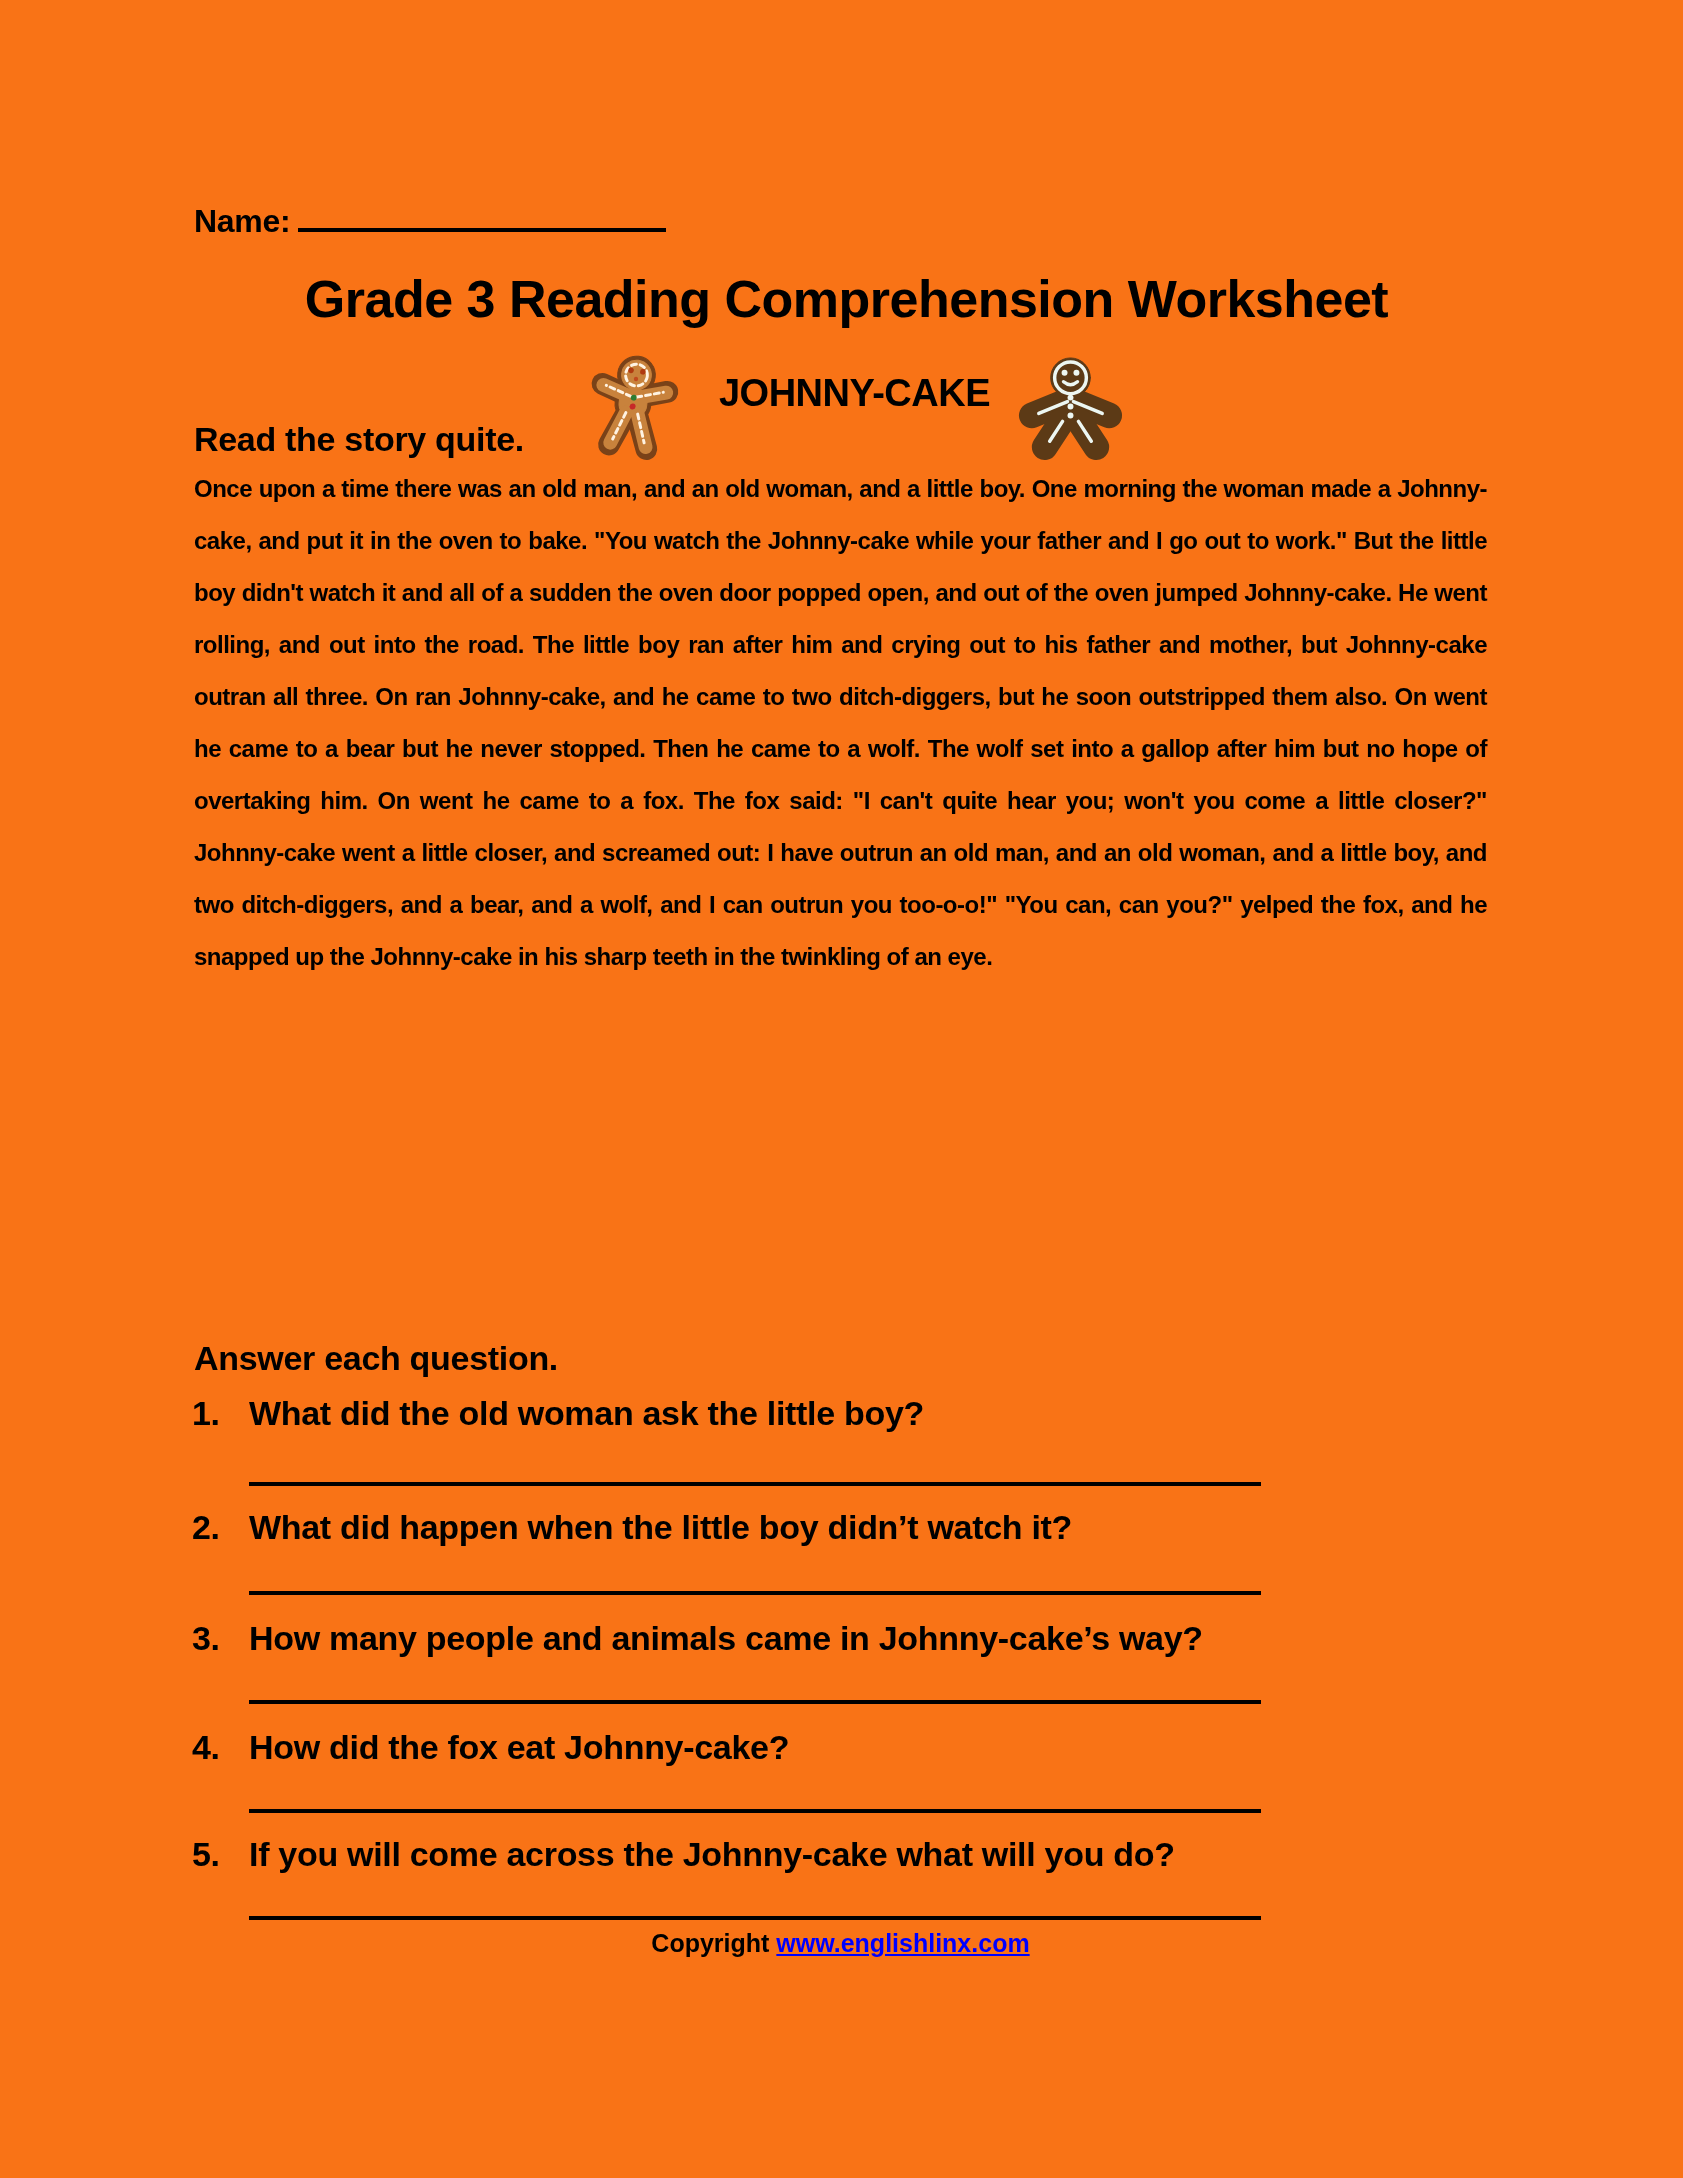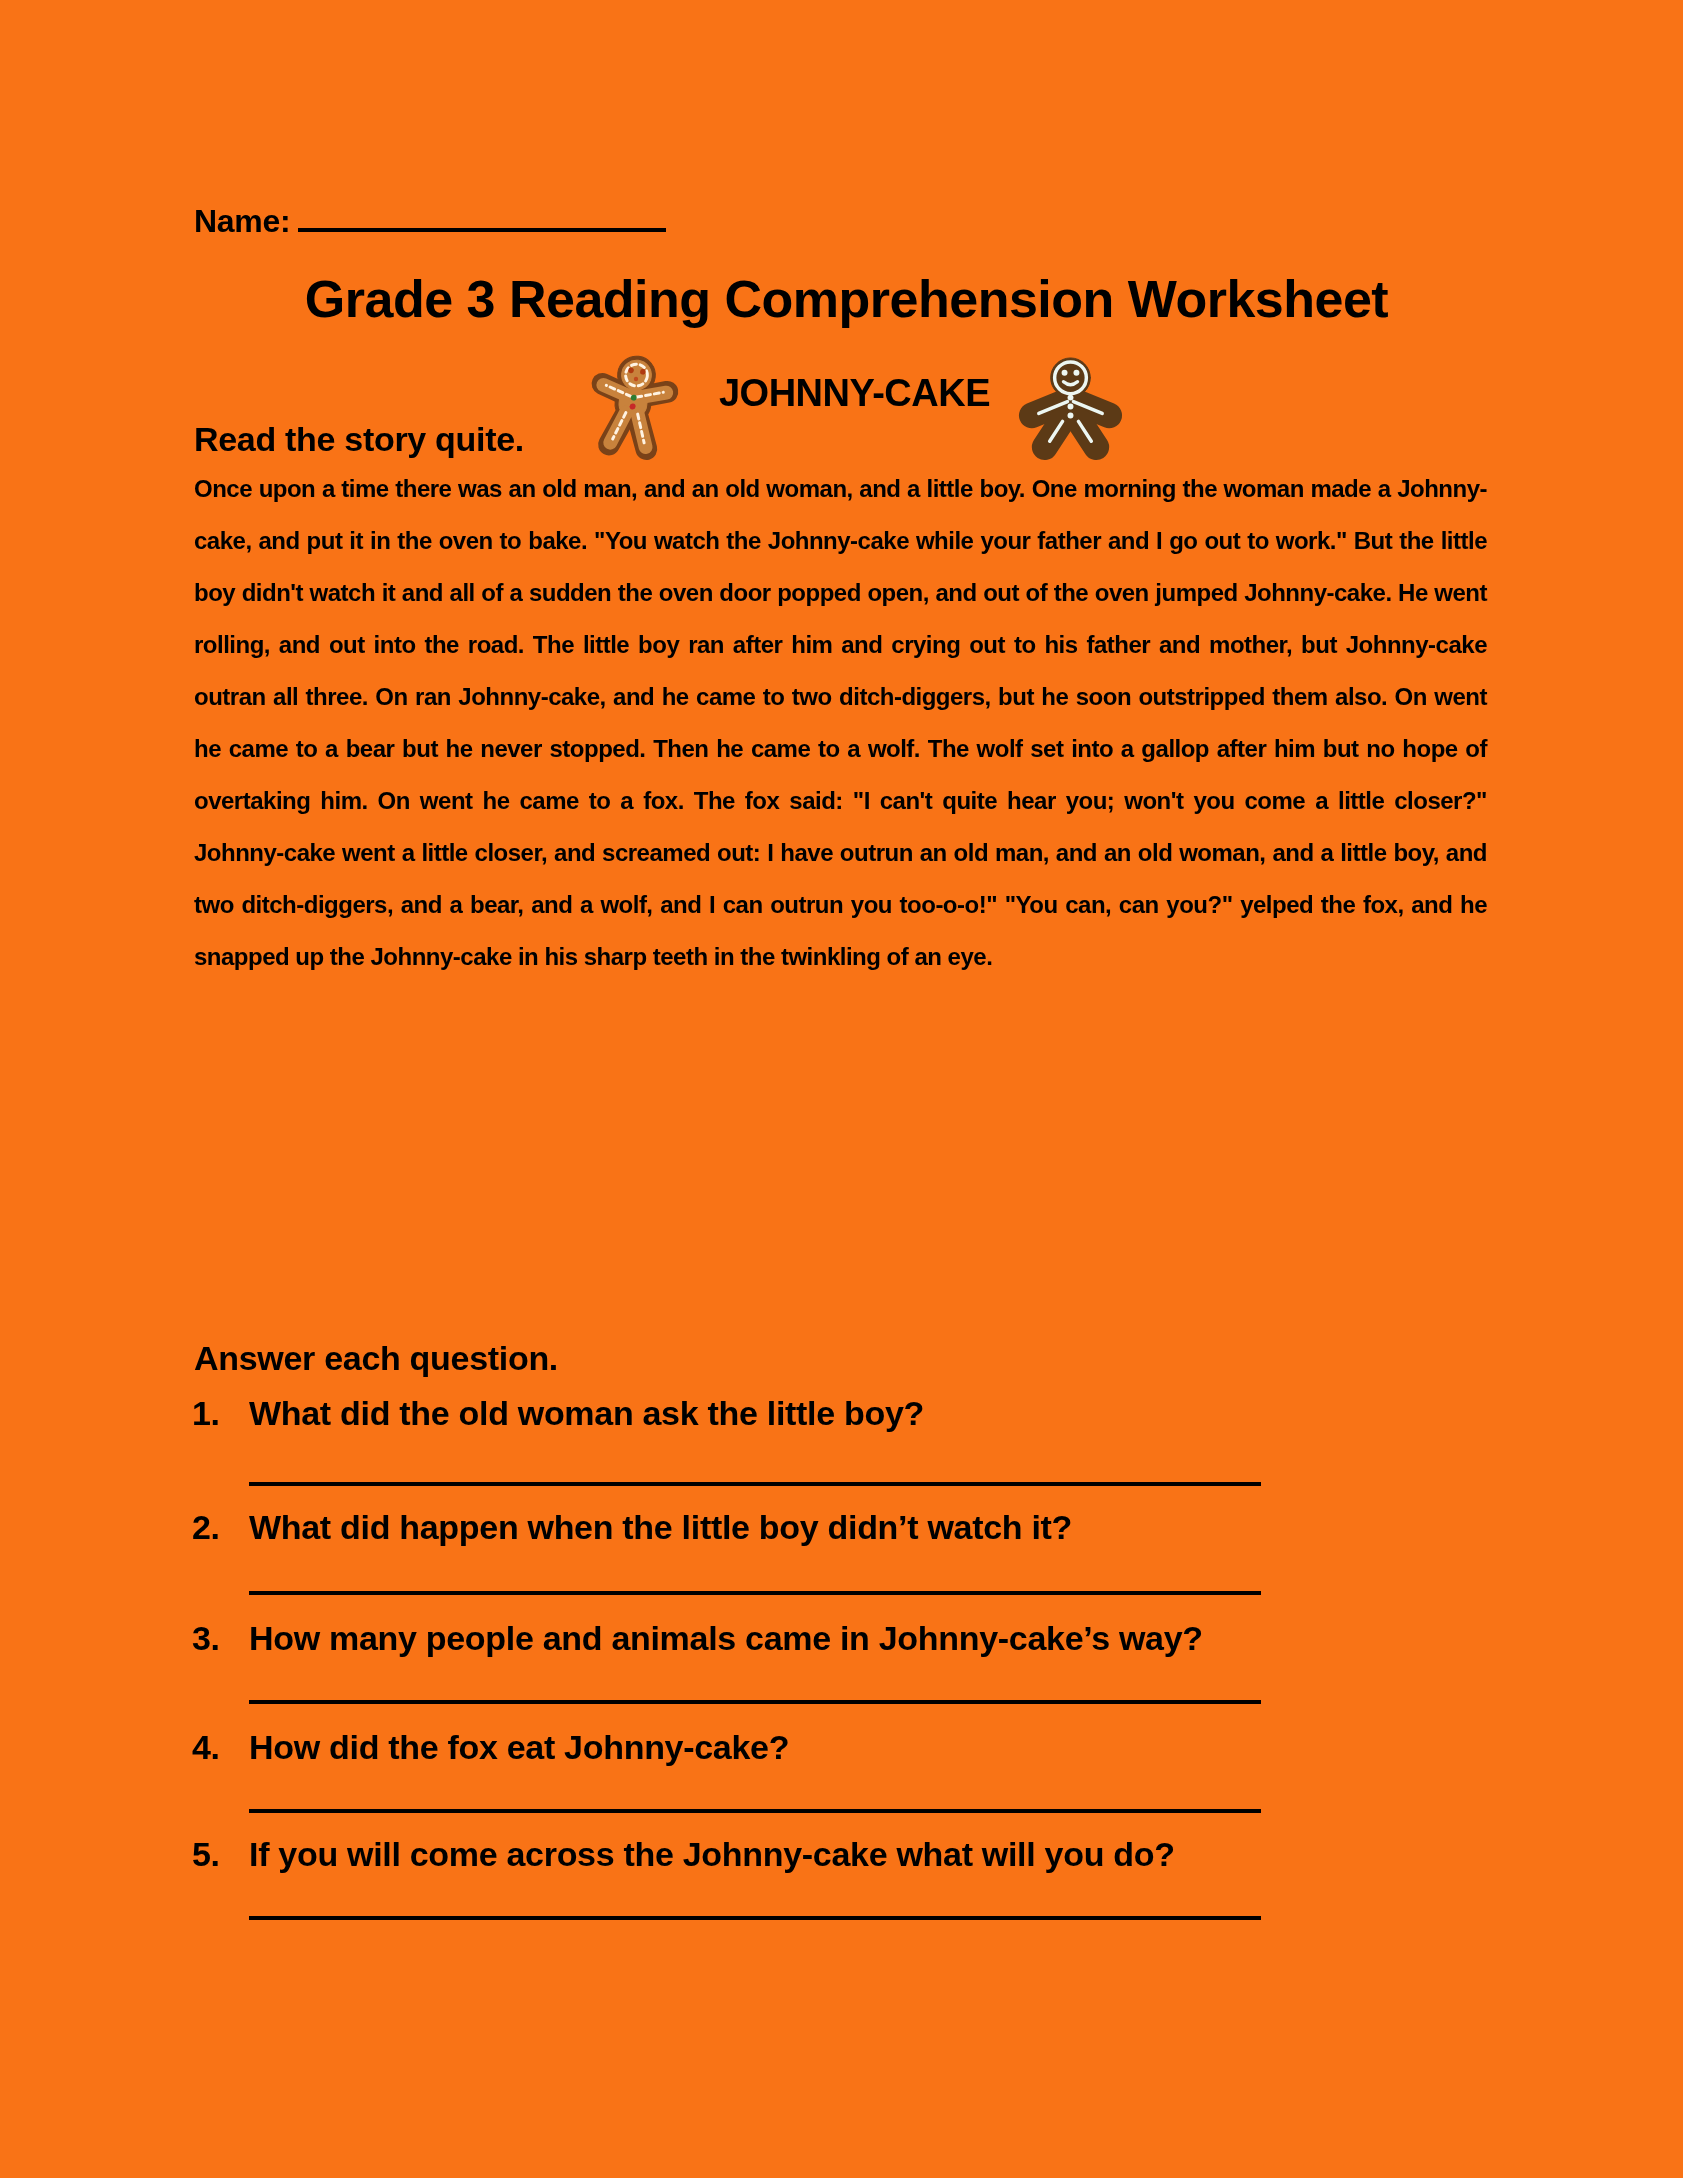--- a/index.html
+++ b/index.html
@@ -223,15 +223,19 @@
     <span class="q-text">How did the fox eat Johnny-cake?</span>
   </div>
   <div class="answer-line" style="top:1809px"></div>
 
   <div class="question" style="top:1835px">
     <span class="q-num">5.</span>
     <span class="q-text">If you will come across the Johnny-cake what will you do?</span>
   </div>
   <div class="answer-line" style="top:1916px"></div>
 
+  <div class="copyright">
+    <span>Copyright</span>
+    <a href="#">www.englishlinx.com</a>
+  </div>
 
 </div>
 
 
 </body></html>

